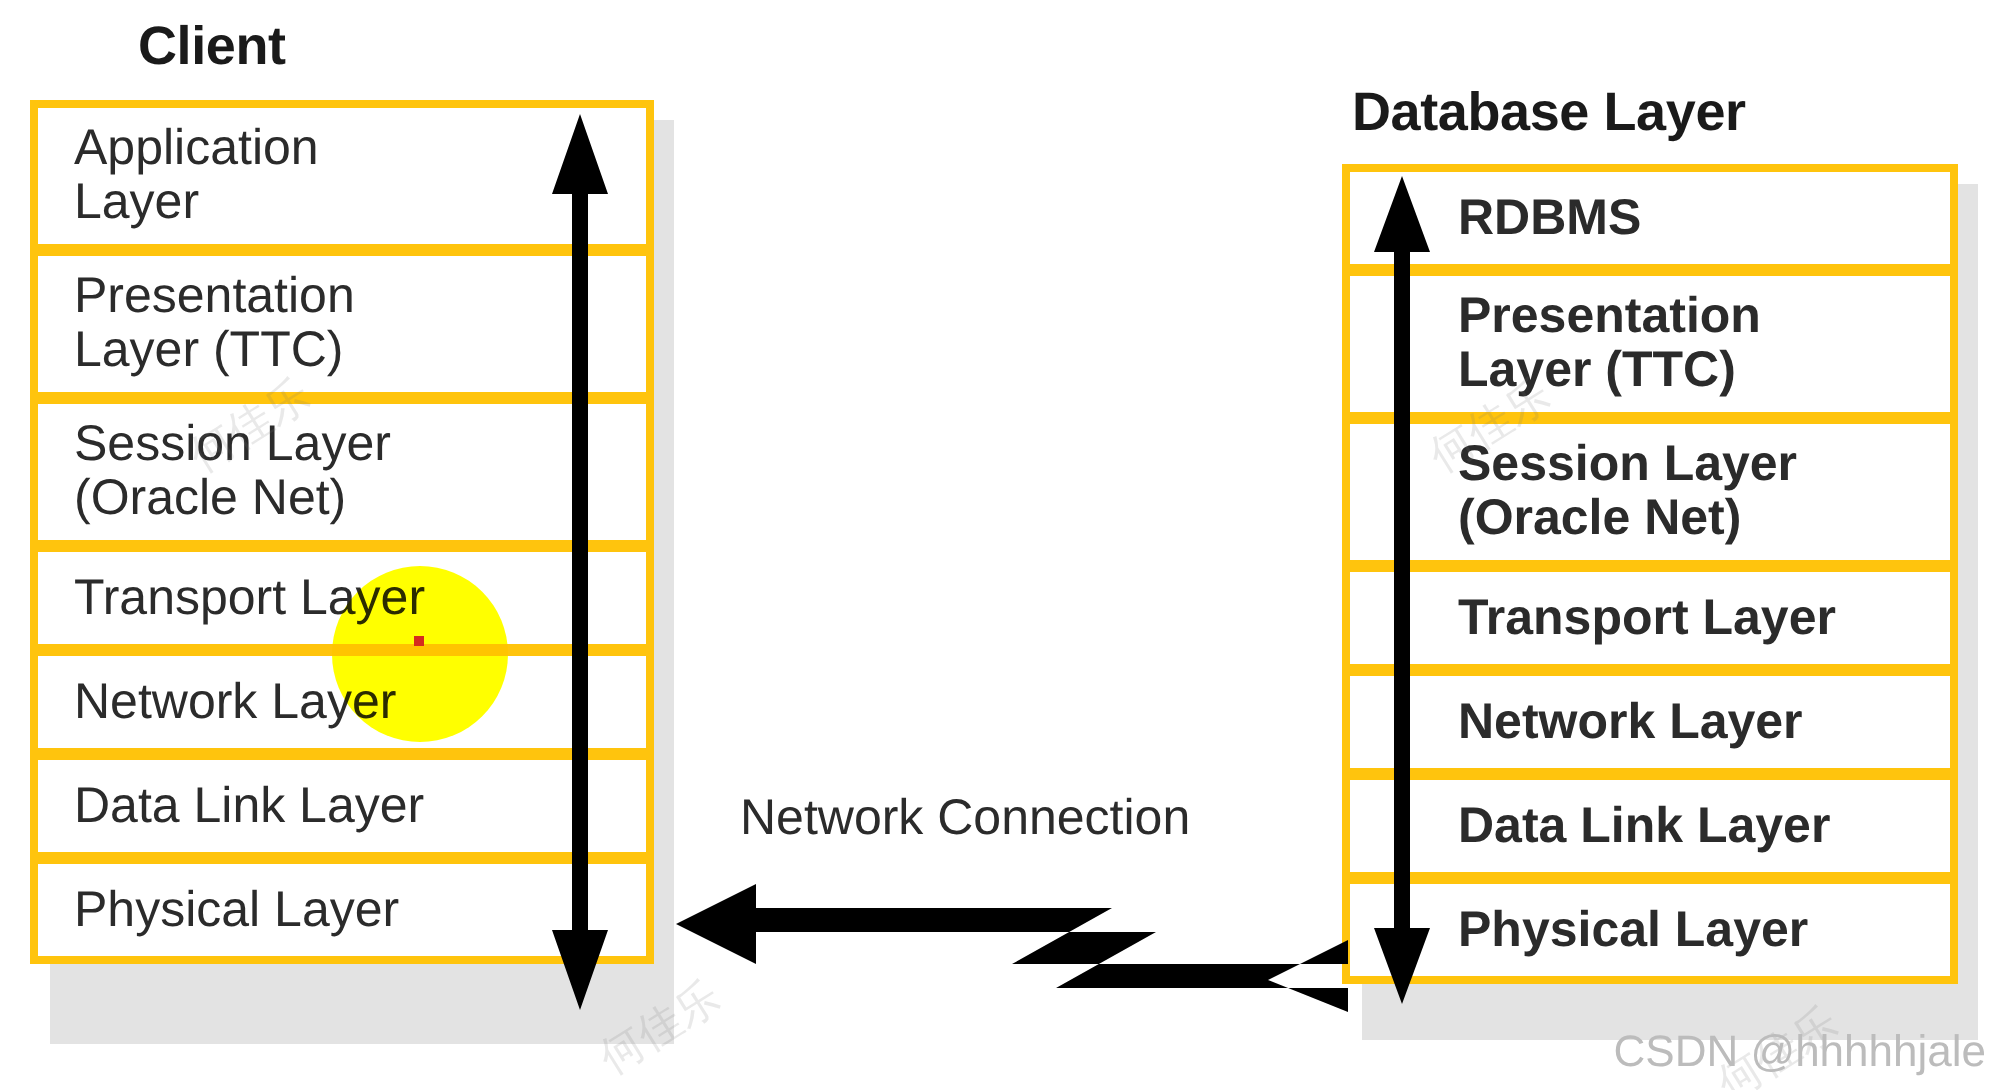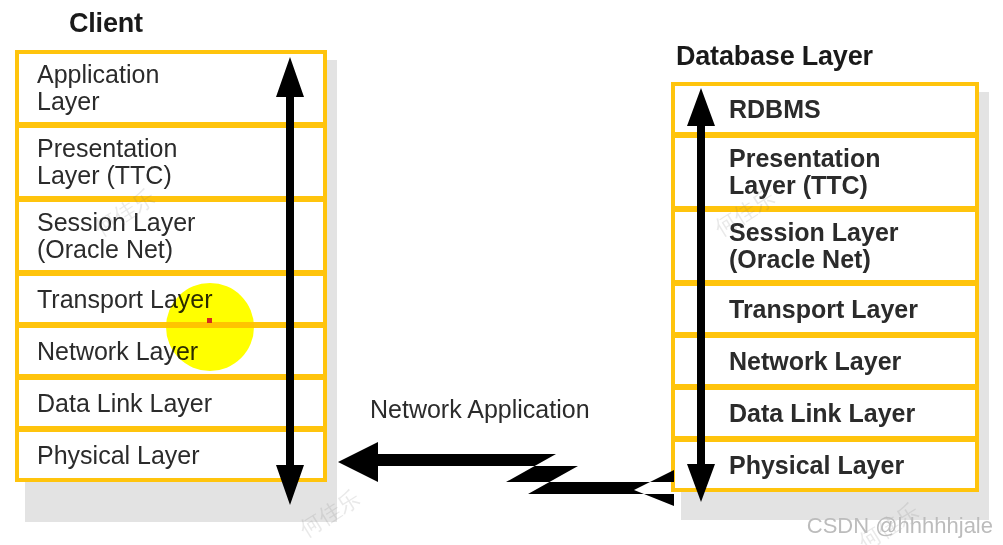--- a/index.html
+++ b/index.html
@@ -221,21 +221,21 @@
   </div>
   <div class="layer short">
     <span class="layer-label">Physical Layer</span>
   </div>
 </div>
 
 <svg id="server-arrow" viewBox="0 0 34 414" preserveAspectRatio="none">
   <polygon points="17,0 31,38 21,38 21,376 31,376 17,414 3,376 13,376 13,38 3,38" fill="#000000"></polygon>
 </svg>
 
-<div id="network-label">Network Application</div>
+<div id="network-label">Network Connection</div>
 
 <svg id="network-arrow" viewBox="0 0 336 68" preserveAspectRatio="none">
   <polygon fill="#000000" points="
       0,22
       40,2 40,14
       218,14 168,42 336,42 336,30 296,50 336,66 336,54
       190,54 240,26 40,26 40,42"></polygon>
 </svg>
 
 <div id="cursor-highlight"></div>

